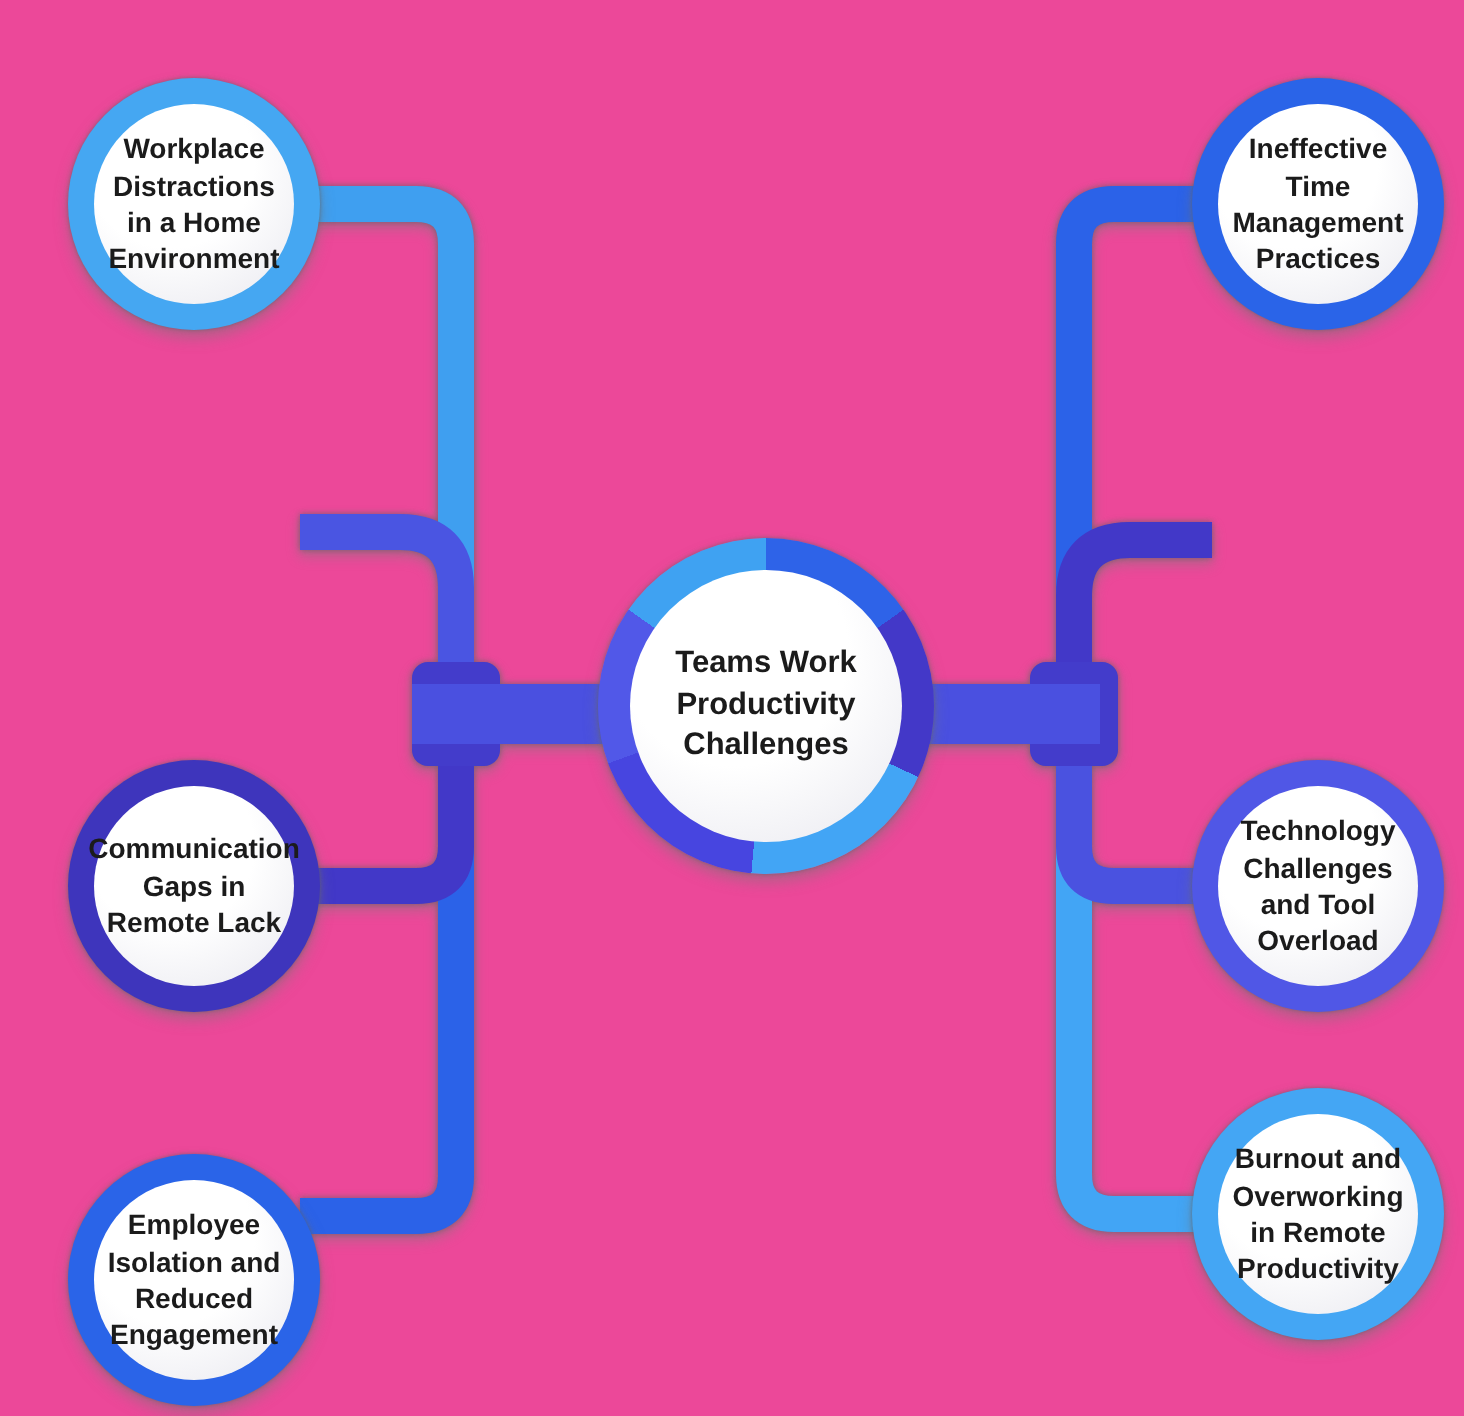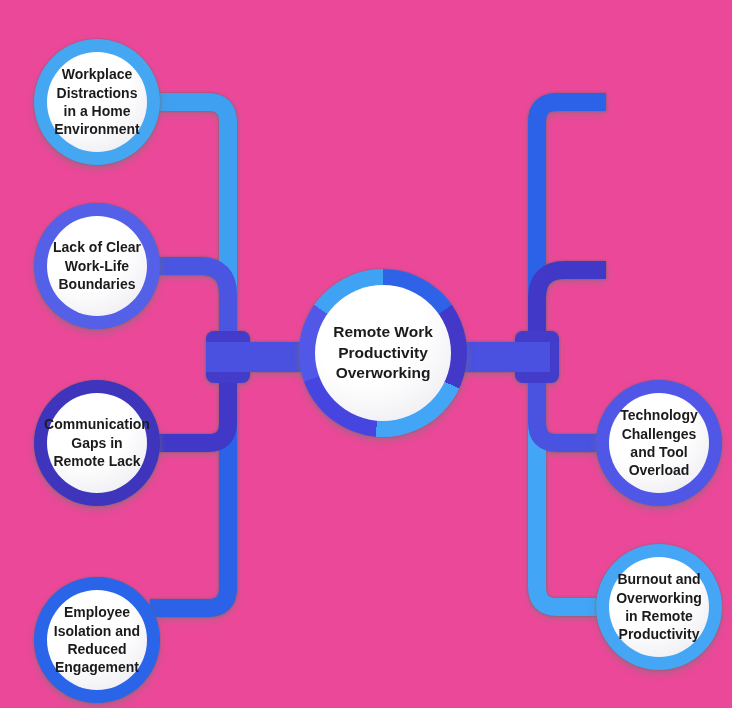--- a/index.html
+++ b/index.html
@@ -71,45 +71,45 @@
 
     <path class="bar" d="M 206 357 H 306" stroke="#4A50E0"></path>
     <path class="bar" d="M 460 357 H 550" stroke="#4A50E0"></path>
   </svg>
 
   <div class="node n-l1" style="--ring: #45A7F2;">
     <div class="node-inner">
       <span>Workplace Distractions in a Home Environment</span>
     </div>
   </div>
-  <div class="node n-l2" style="--ring: #5560E8;">
-    <div class="node-inner">
-      <span>Lack of Clear Work-Life Boundaries</span>
-    </div>
-  </div>
   <div class="node n-l3" style="--ring: #3E35BC;">
     <div class="node-inner">
       <span>Communication Gaps in Remote Lack</span>
     </div>
   </div>
   <div class="node n-l4" style="--ring: #2A64E8;">
     <div class="node-inner">
       <span>Employee Isolation and Reduced Engagement</span>
+    </div>
+  </div>
+  <div class="node n-r1" style="--ring: #2A64E8;">
+    <div class="node-inner">
+      <span>Ineffective Time Management Practices</span>
     </div>
   </div>
   <div class="node n-r3" style="--ring: #5057E6;">
     <div class="node-inner">
       <span>Technology Challenges and Tool Overload</span>
     </div>
   </div>
   <div class="node n-r4" style="--ring: #44A6F4;">
     <div class="node-inner">
       <span>Burnout and Overworking in Remote Productivity</span>
     </div>
   </div>
 
   <div class="node center" id="center-node" style="background: conic-gradient(rgb(46, 99, 232) 0deg, rgb(46, 99, 232) 55deg, rgb(67, 56, 200) 55deg, rgb(67, 56, 200) 115deg, rgb(66, 165, 245) 115deg, rgb(66, 165, 245) 185deg, rgb(71, 69, 224) 185deg, rgb(71, 69, 224) 250deg, rgb(81, 88, 232) 250deg, rgb(81, 88, 232) 305deg, rgb(63, 162, 242) 305deg, rgb(63, 162, 242) 360deg);">
     <div class="node-inner">
-      <span>Remote Work Productivity Overworking</span>
+      <span>Teams Work Productivity Challenges</span>
     </div>
   </div>
 
 </div>
 
 </body></html>

